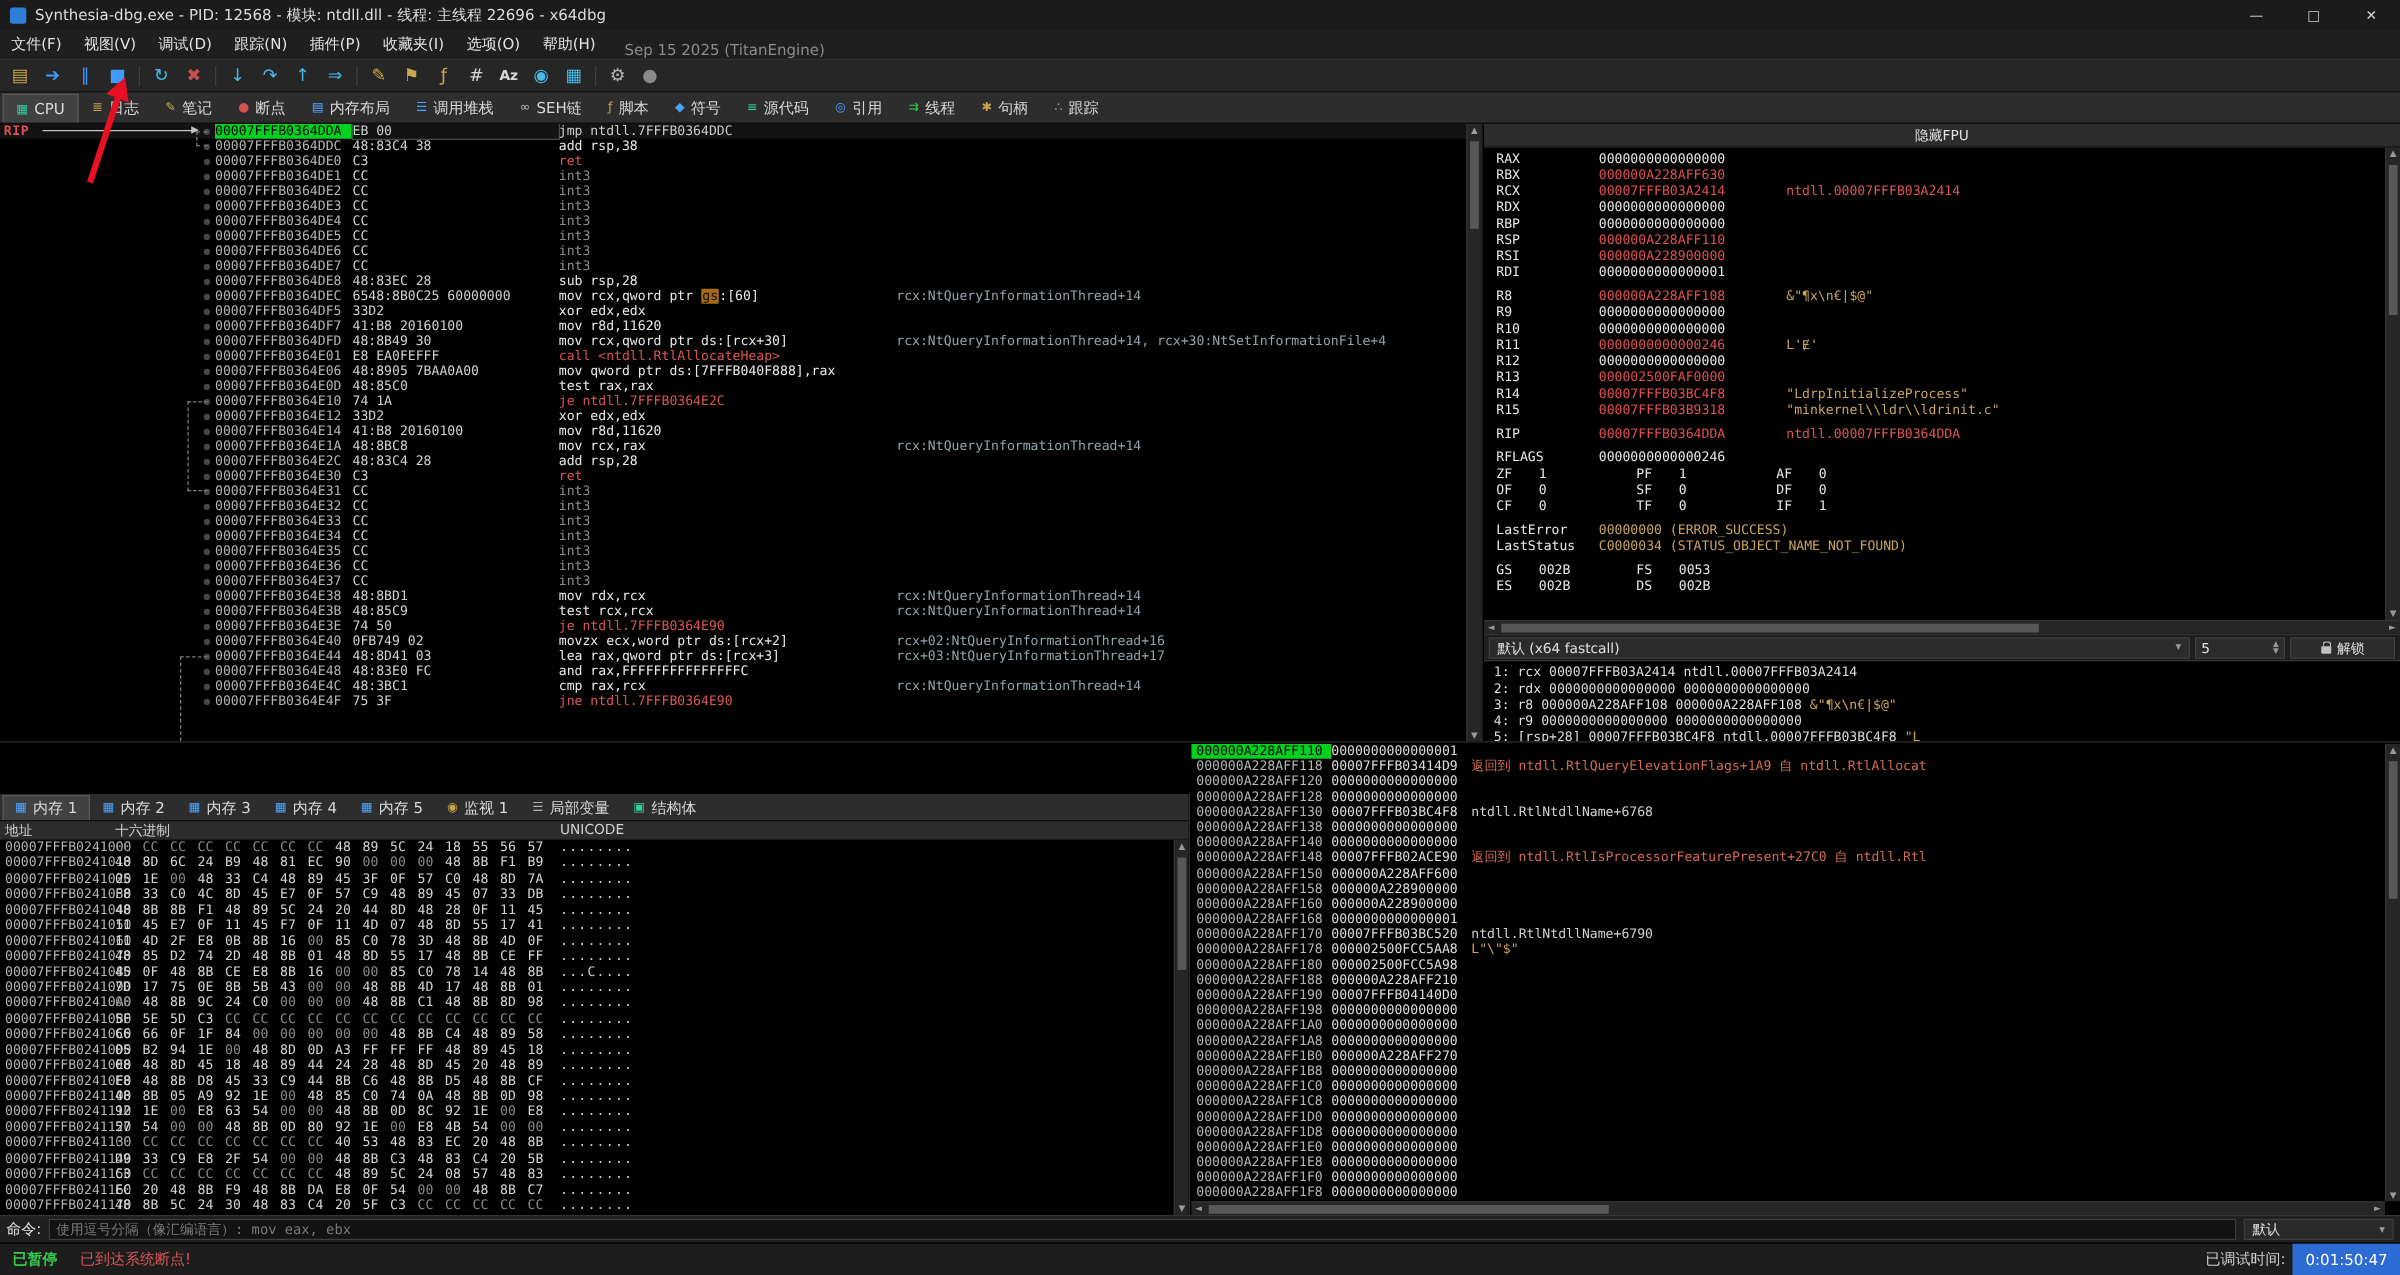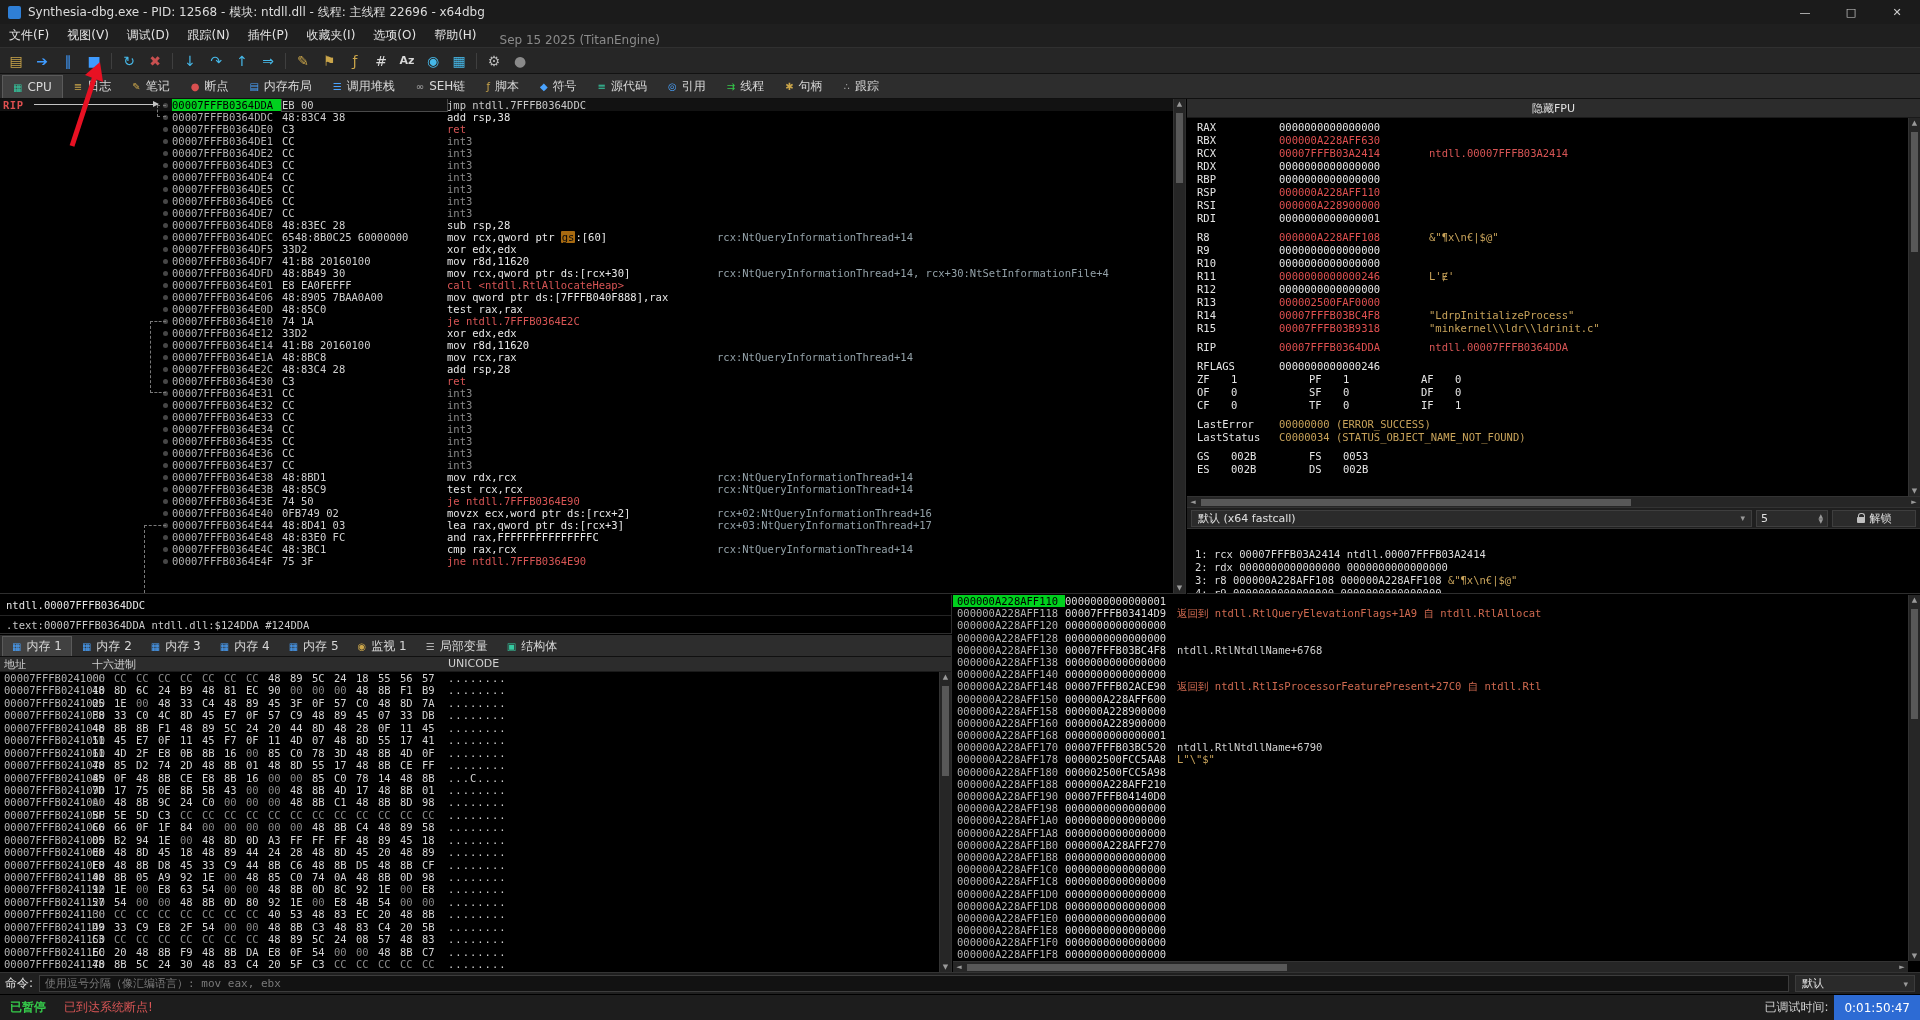--- a/index.html
+++ b/index.html
@@ -84,21 +84,21 @@
 .fname{width:34px}
 .reghscroll{height:11px;background:#262626;border-top:1px solid #333;position:relative;flex:none}
 .argshead{height:22px;display:flex;align-items:center;gap:4px;padding:0 4px;background:#1f1f1f;border-top:1px solid #333;border-bottom:1px solid #333;flex:none}
 .convbox{flex:1;height:17px;background:#2b2b2b;border:1px solid #3e3e3e;display:flex;align-items:center;justify-content:space-between;padding:0 6px;font-size:11px;color:#e0e0e0}
 .caret{color:#9a9a9a;font-size:9px}
 .numbox{width:72px;height:17px;background:#2b2b2b;border:1px solid #3e3e3e;display:flex;align-items:center;justify-content:space-between;padding:0 4px;font-size:11px}
 .spin{display:flex;flex-direction:column;font-size:6px;line-height:5px;color:#9a9a9a}
 .unlockbtn{width:84px;height:17px;display:flex;align-items:center;justify-content:center;gap:5px;background:#2b2b2b;border:1px solid #3e3e3e;font-size:11px;color:#e0e0e0}
 .lockico{width:8px;height:6px;background:#c0c0c0;border-radius:1px;position:relative;margin-top:3px}
 .lockico::before{content:"";position:absolute;left:1px;top:-4px;width:5px;height:4px;border:1.3px solid #c0c0c0;border-bottom:none;border-radius:3px 3px 0 0}
-.arglines{padding-top:19px}
+.arglines{padding-top:3px}
 .argline{height:13px;line-height:13px;display:flex;padding-left:8px;font-family:"DejaVu Sans Mono","Liberation Mono",monospace;font-size:10.5px;white-space:pre}
 .seg-w{color:#dcdcdc}.seg-gold{color:#c8a35a}
 
 
 .iline1{height:20px;line-height:20px;padding-left:6px;font-family:"DejaVu Sans Mono","Liberation Mono",monospace;font-size:10.5px;color:#e6e6e6}
 .iline2{height:19px;line-height:18px;padding-left:6px;font-family:"DejaVu Sans Mono","Liberation Mono",monospace;font-size:10.5px;color:#c9c9c9;border-top:1px solid #242424}
 
 
 .btabs{height:22px;background:#2d2d2d;display:flex;align-items:flex-end;gap:1px;padding-left:2px;border-bottom:1px solid #101010;flex:none}
 .btab{height:20px;display:flex;align-items:center;gap:5px;padding:0 9px;color:#d8d8d8;font-size:12px}
@@ -373,24 +373,20 @@
       </div>
       <div class="arglines" id="arglines">
           <div class="argline"><span class="seg-w">1: rcx 00007FFFB03A2414 ntdll.00007FFFB03A2414</span></div>
           <div class="argline"><span class="seg-w">2: rdx 0000000000000000 0000000000000000</span></div>
           <div class="argline"><span class="seg-w">3: r8 000000A228AFF108 000000A228AFF108 </span><span class="seg-gold">&amp;"¶x\n€|$@"</span></div>
           <div class="argline"><span class="seg-w">4: r9 0000000000000000 0000000000000000</span></div>
           <div class="argline"><span class="seg-w">5: [rsp+28] 00007FFFB03BC4F8 ntdll.00007FFFB03BC4F8 </span><span class="seg-gold">"L</span></div>
         </div>
     </div>
 
-    <div class="pane" id="infolines">
-      <div class="iline1">ntdll.00007FFFB0364DDC</div>
-      <div class="iline2">.text:00007FFFB0364DDA ntdll.dll:$124DDA #124DDA</div>
-    </div>
 
     <div class="pane" id="dumpPane">
       <div class="btabs" id="btabs">
           <div class="btab active">
             <span class="tabic" style="color: rgb(74, 163, 255);">▦</span>
             <span class="tablbl">内存 1</span>
           </div>
           <div class="btab">
             <span class="tabic" style="color: rgb(74, 163, 255);">▦</span>
             <span class="tablbl">内存 2</span>

